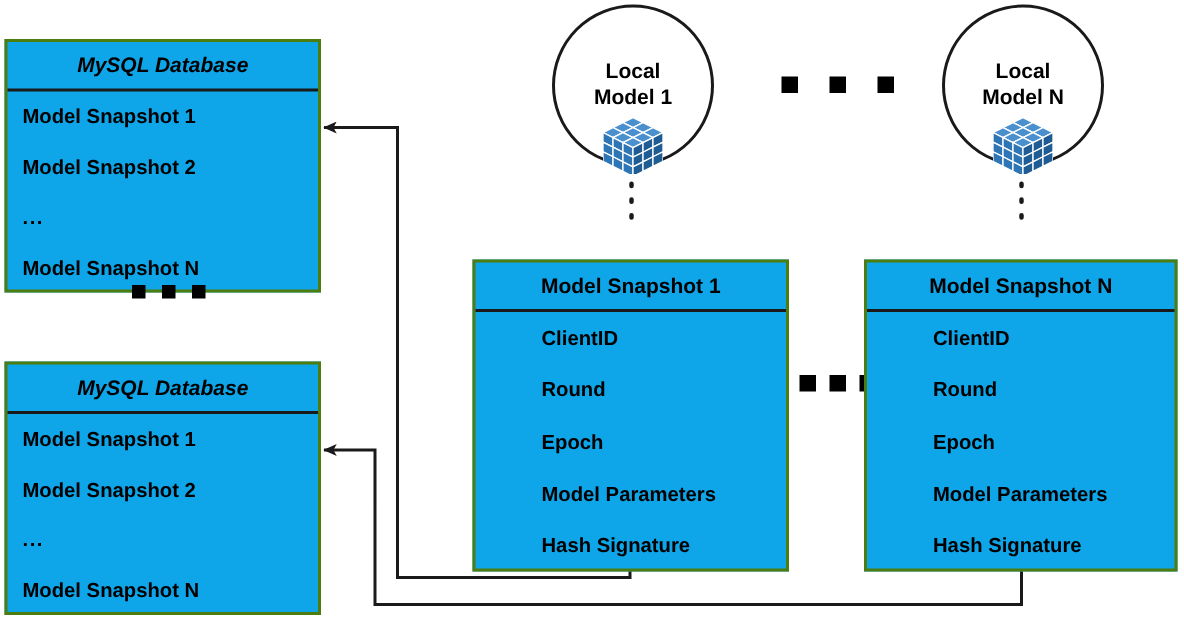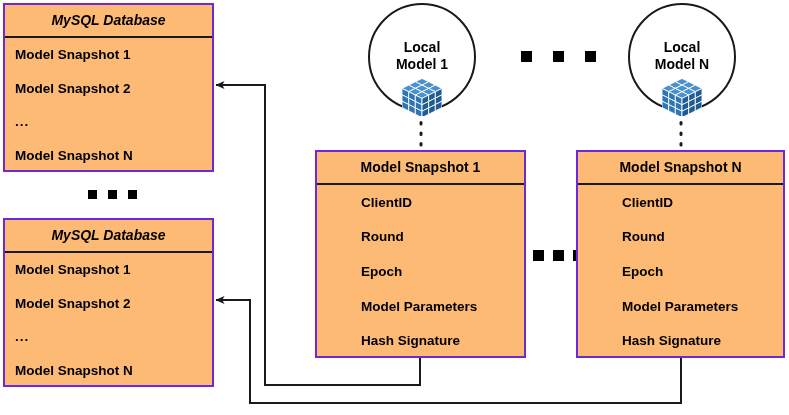--- a/index.html
+++ b/index.html
@@ -13,22 +13,23 @@
     height: 415px;
     background: #ffffff;
     font-family: "Liberation Sans", sans-serif;
     overflow: hidden;
   }
 
   
   .entity {
     position: absolute;
     box-sizing: border-box;
-    border: 2px solid #6d28d9;
-    background: #fdba74;
+    border: 2px solid #4d7c0f;
+    background: #0ea5e9;
+    margin-top: 23px;
   }
   .entity-title {
     box-sizing: border-box;
     height: 33px;
     line-height: 31px;
     text-align: center;
     font-weight: bold;
     font-size: 14px;
     color: #000000;
     border-bottom: 2px solid #1a1a1a;

